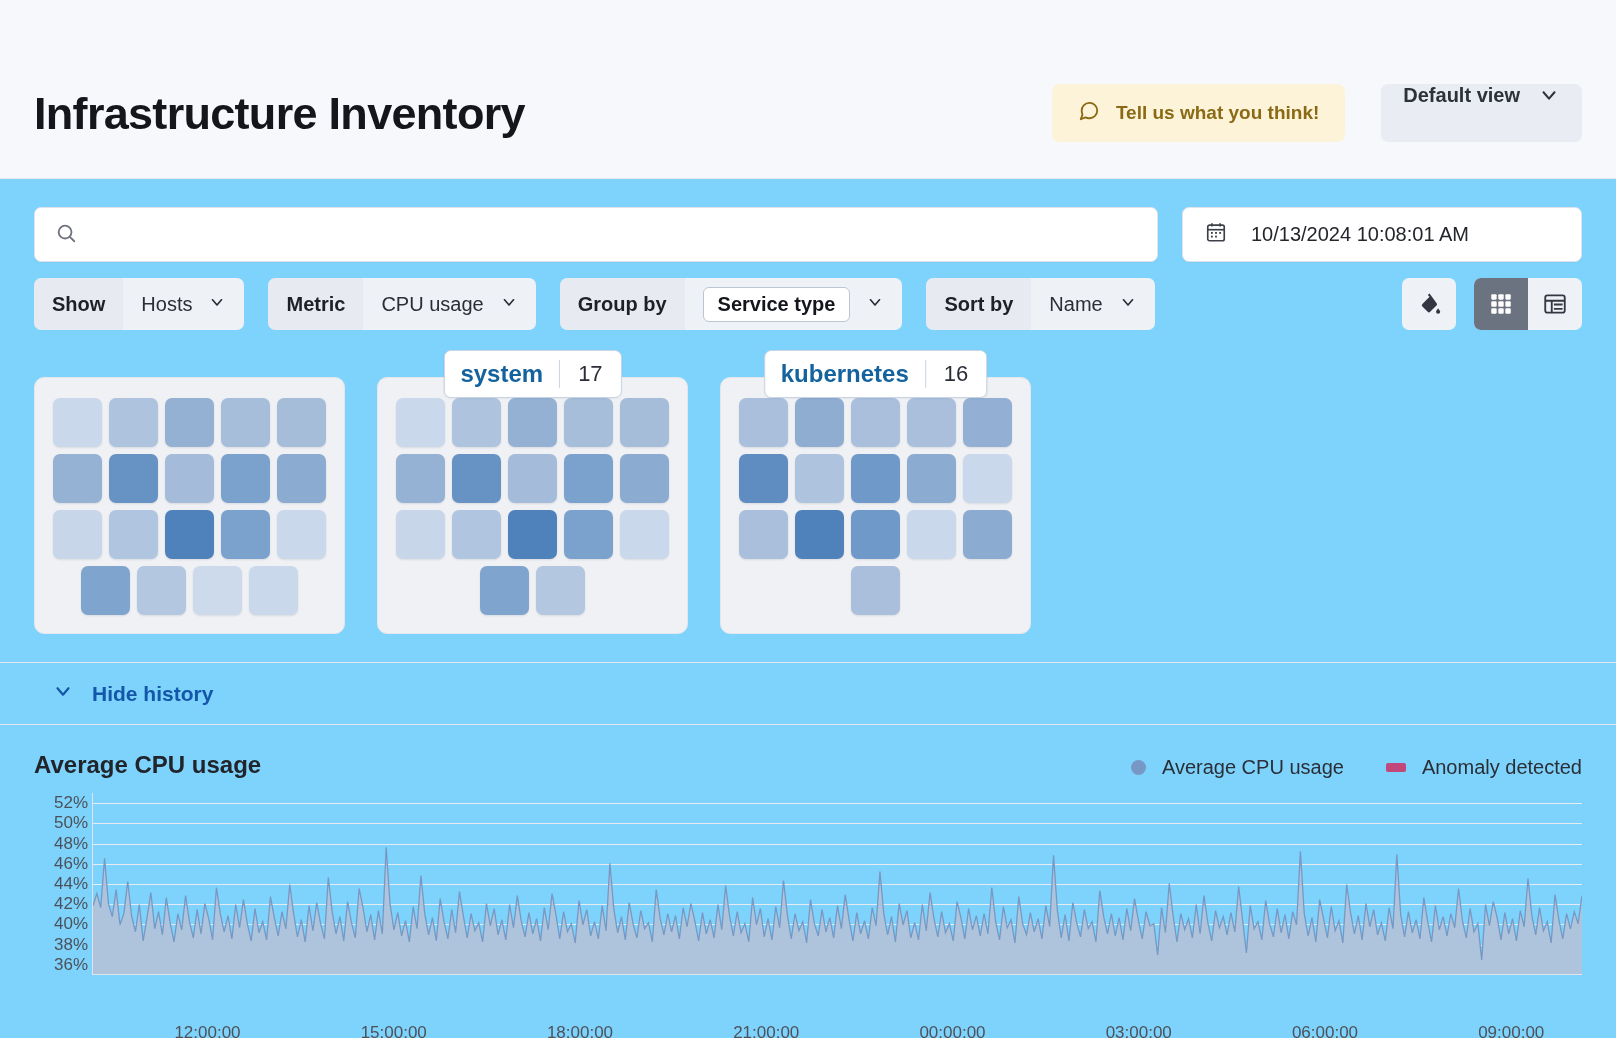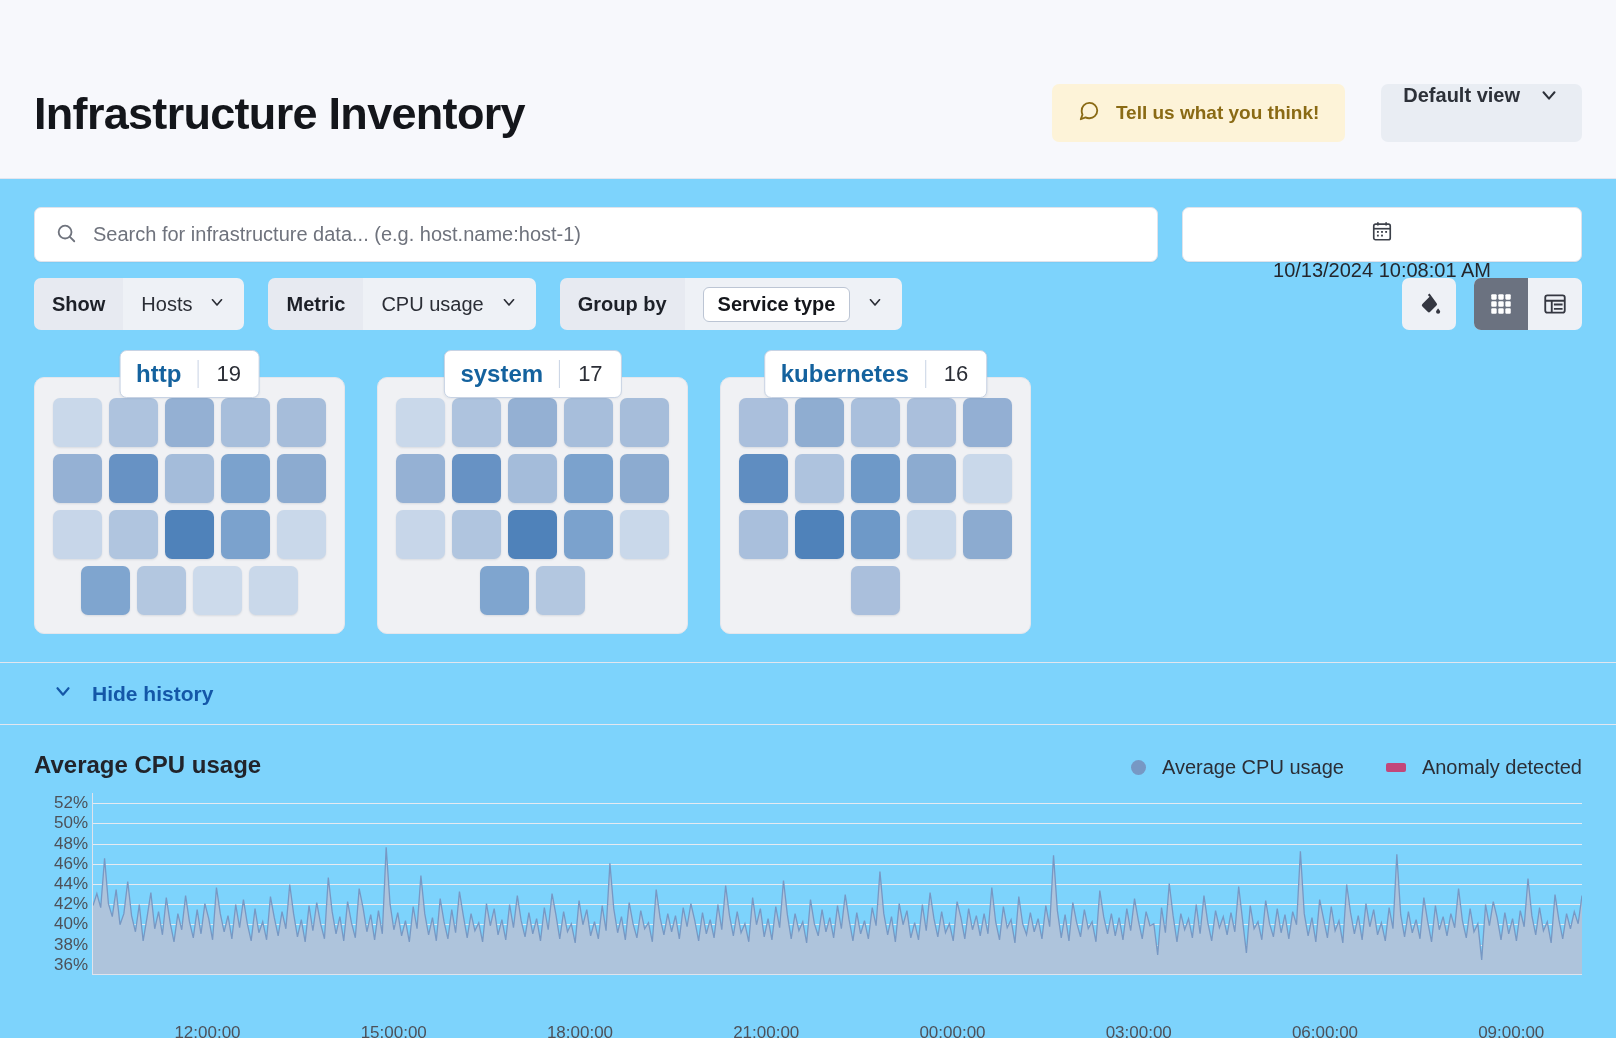--- a/index.html
+++ b/index.html
@@ -49,23 +49,23 @@
   .search-box {
     flex: 1 1 auto; height: 55px;
     background: #fff; border: 1px solid #e0e3eb; border-radius: 7px;
     display: flex; align-items: center; padding: 0 20px; gap: 16px;
     box-shadow: 0 1px 1px rgba(50,60,80,.04);
   }
   .search-placeholder { color: #6f737d; font-size: 20px; }
   .date-box {
     width: 400px; height: 55px;
     background: #fff; border: 1px solid #e0e3eb; border-radius: 7px;
-    display: flex; align-items: center; padding: 12px 22px; gap: 12px;
+    display: flex; align-items: center; padding: 12px 22px; gap: 24px;
     box-shadow: 0 1px 1px rgba(50,60,80,.04);
-    font-size: 20px; color: #24262c; flex-direction: column;
+    font-size: 20px; color: #24262c;
   }
   .refresh-btn {
     width: 196px; height: 55px;
     background: #cfe0f5; border: none; border-radius: 7px;
     display: flex; align-items: center; justify-content: center; gap: 14px;
     color: #0b5fb8; font-size: 20px; font-weight: 700; cursor: pointer;
     font-family: inherit;
   }
 
   
@@ -205,21 +205,20 @@
   </div>
 
   <div class="querybar">
     <div class="search-box">
       <span>
         <svg width="22" height="22" viewBox="0 0 24 24" fill="none" stroke="#6f737d" stroke-width="2" stroke-linecap="round">
             <circle cx="11" cy="11" r="7"></circle>
             <line x1="16.5" y1="16.5" x2="21" y2="21"></line>
           </svg>
       </span>
-      <span class="search-placeholder">Search for infrastructure data... (e.g. host.name:host-1)</span>
     </div>
     <div class="date-box">
       <span>
         <svg width="22" height="22" viewBox="0 0 24 24" fill="none" stroke="#3c4049" stroke-width="1.8">
           <rect x="3" y="4.5" width="18" height="17" rx="2"></rect>
             <line x1="3" y1="9.5" x2="21" y2="9.5"></line>
           <line x1="7.5" y1="2.5" x2="7.5" y2="6"></line>
             <line x1="16.5" y1="2.5" x2="16.5" y2="6"></line>
           <rect x="6.5" y="12" width="2" height="2" fill="#3c4049" stroke="none"></rect>
           <rect x="11" y="12" width="2" height="2" fill="#3c4049" stroke="none"></rect>
@@ -250,20 +249,30 @@
         <span>
           <svg width="18" height="18" viewBox="0 0 24 24" fill="none" stroke="#2b2e36" stroke-width="2.2" stroke-linecap="round" stroke-linejoin="round">
               <polyline points="6 9 12 16 18 9"></polyline>
             </svg></span>
       </div>
     </div>
     <div class="fgroup">
       <div class="flabel">Group by</div>
       <div class="fvalue boxed">
         <span class="boxtext">Service type</span>
+        <span>
+          <svg width="18" height="18" viewBox="0 0 24 24" fill="none" stroke="#2b2e36" stroke-width="2.2" stroke-linecap="round" stroke-linejoin="round">
+              <polyline points="6 9 12 16 18 9"></polyline>
+            </svg></span>
+      </div>
+    </div>
+    <div class="fgroup">
+      <div class="flabel">Sort by</div>
+      <div class="fvalue">
+        <span>Name</span>
         <span>
           <svg width="18" height="18" viewBox="0 0 24 24" fill="none" stroke="#2b2e36" stroke-width="2.2" stroke-linecap="round" stroke-linejoin="round">
               <polyline points="6 9 12 16 18 9"></polyline>
             </svg></span>
       </div>
     </div>
 
     <div class="icon-right">
       <button class="sq-btn">
         <svg width="26" height="26" viewBox="0 0 24 24" fill="#343741">
@@ -294,25 +303,20 @@
               <line x1="11" y1="16.5" x2="19" y2="16.5"></line>
           </svg>
         </div>
       </div>
     </div>
   </div>
 
   <div class="waffle-area">
     <div class="groups" id="waffle-groups">
         <div class="group">
-          <div class="group-badge">
-            <span class="group-name">http</span>
-            <span class="badge-sep"></span>
-            <span class="group-count">19</span>
-          </div>
           <div class="group-body">
             <div class="wrow">
               <div class="cell" style="background: rgb(201, 216, 234);"></div>
               <div class="cell" style="background: rgb(174, 195, 222);"></div>
               <div class="cell" style="background: rgb(148, 176, 211);"></div>
               <div class="cell" style="background: rgb(167, 190, 219);"></div>
               <div class="cell" style="background: rgb(166, 189, 218);"></div>
             </div>
             <div class="wrow">
               <div class="cell" style="background: rgb(149, 177, 212);"></div>

